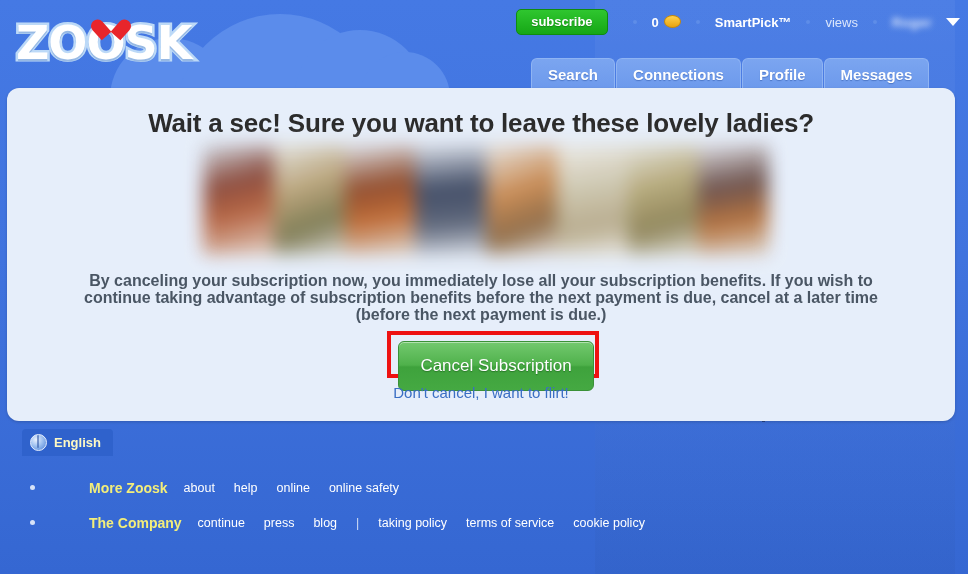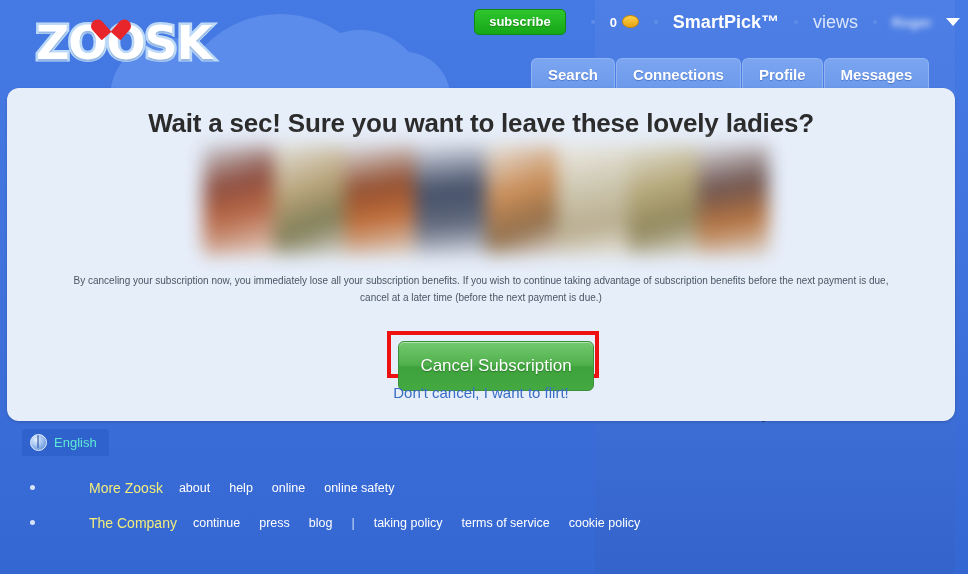--- a/index.html
+++ b/index.html
@@ -69,21 +69,20 @@
   .logo-text {
     font-family: "DejaVu Sans", sans-serif;
     font-weight: bold;
     font-size: 46px;
     letter-spacing: -1px;
     color: #ffffff;
     -webkit-text-stroke: 5px #bcd9f7;
     paint-order: stroke fill;
     line-height: 62px;
     text-shadow: 0 2px 0 rgba(40,90,170,0.25);
-    margin-left: 20px;
   }
   .logo-heart {
     position: absolute;
     left: 84px;
     top: 1px;
     width: 26px;
     height: 24px;
   }
   .logo-heart:before, .logo-heart:after {
     content: "";
@@ -134,21 +133,21 @@
     display: inline-block;
     width: 15px; height: 11px;
     margin-left: 5px;
     border-radius: 50%;
     background: linear-gradient(180deg, #ffd24d 0%, #e8a310 100%);
     border: 1px solid #c98a06;
     vertical-align: -1px;
   }
   .nav-link {
     color: #ffffff;
-    font-size: 18px;
+    font-size: 13px;
     text-decoration: none;
     cursor: pointer;
   }
   .nav-link.bold { font-weight: bold; }
   .nav-link.dim { color: #dbe6fb; }
   .username-blur {
     color: #dce7fb;
     font-weight: bold;
     font-size: 13px;
     filter: blur(3.2px);
@@ -230,22 +229,22 @@
   .t7 { background: linear-gradient(165deg,#e3e1d8 0%, #b5a878 38%, #8e8458 70%, #dedace 100%); }
   .t8 { background: linear-gradient(170deg,#dcdbe0 0%, #6a4f4a 38%, #b5713c 68%, #ddd5cb 100%); }
 
   .panel-body {
     position: absolute;
     left: 60px;
     top: 184px;
     width: 828px;
     text-align: center;
     color: #4a5664;
-    font-size: 10px;
-    font-weight: normal;
+    font-size: 16px;
+    font-weight: bold;
     line-height: 17px;
   }
 
   
   .cta-wrap {
     position: absolute;
     left: 380px;
     top: 243px;
     width: 212px;
     height: 47px;
@@ -302,23 +301,23 @@
   }
   .globe-icon:after {
     content: "";
     position: absolute;
     left: 6px; top: 0;
     width: 2px; height: 13px;
     background: rgba(40,80,160,0.55);
     border-radius: 2px;
   }
   .lang-label {
-    color: #5eead4;
-    font-size: 13px;
-    font-weight: normal;
+    color: #fef9c3;
+    font-size: 13px;
+    font-weight: bold;
   }
 
   
   .footer {
     position: absolute;
     left: 30px;
     top: 470px;
     width: 900px;
     color: #ffffff;
     font-size: 12.5px;
@@ -329,21 +328,21 @@
     height: 35px;
   }
   .bullet {
     width: 5px; height: 5px;
     border-radius: 50%;
     background: #d6e2f8;
     margin-right: 14px;
   }
   .footer-head {
     color: #f3ee7a;
-    font-weight: normal;
+    font-weight: bold;
     font-size: 14px;
     margin-right: 16px;
     white-space: nowrap;
     padding-left: 40px;
   }
   .footer-link {
     color: #ffffff;
     font-size: 12.5px;
     text-decoration: none;
     margin-right: 19px;

